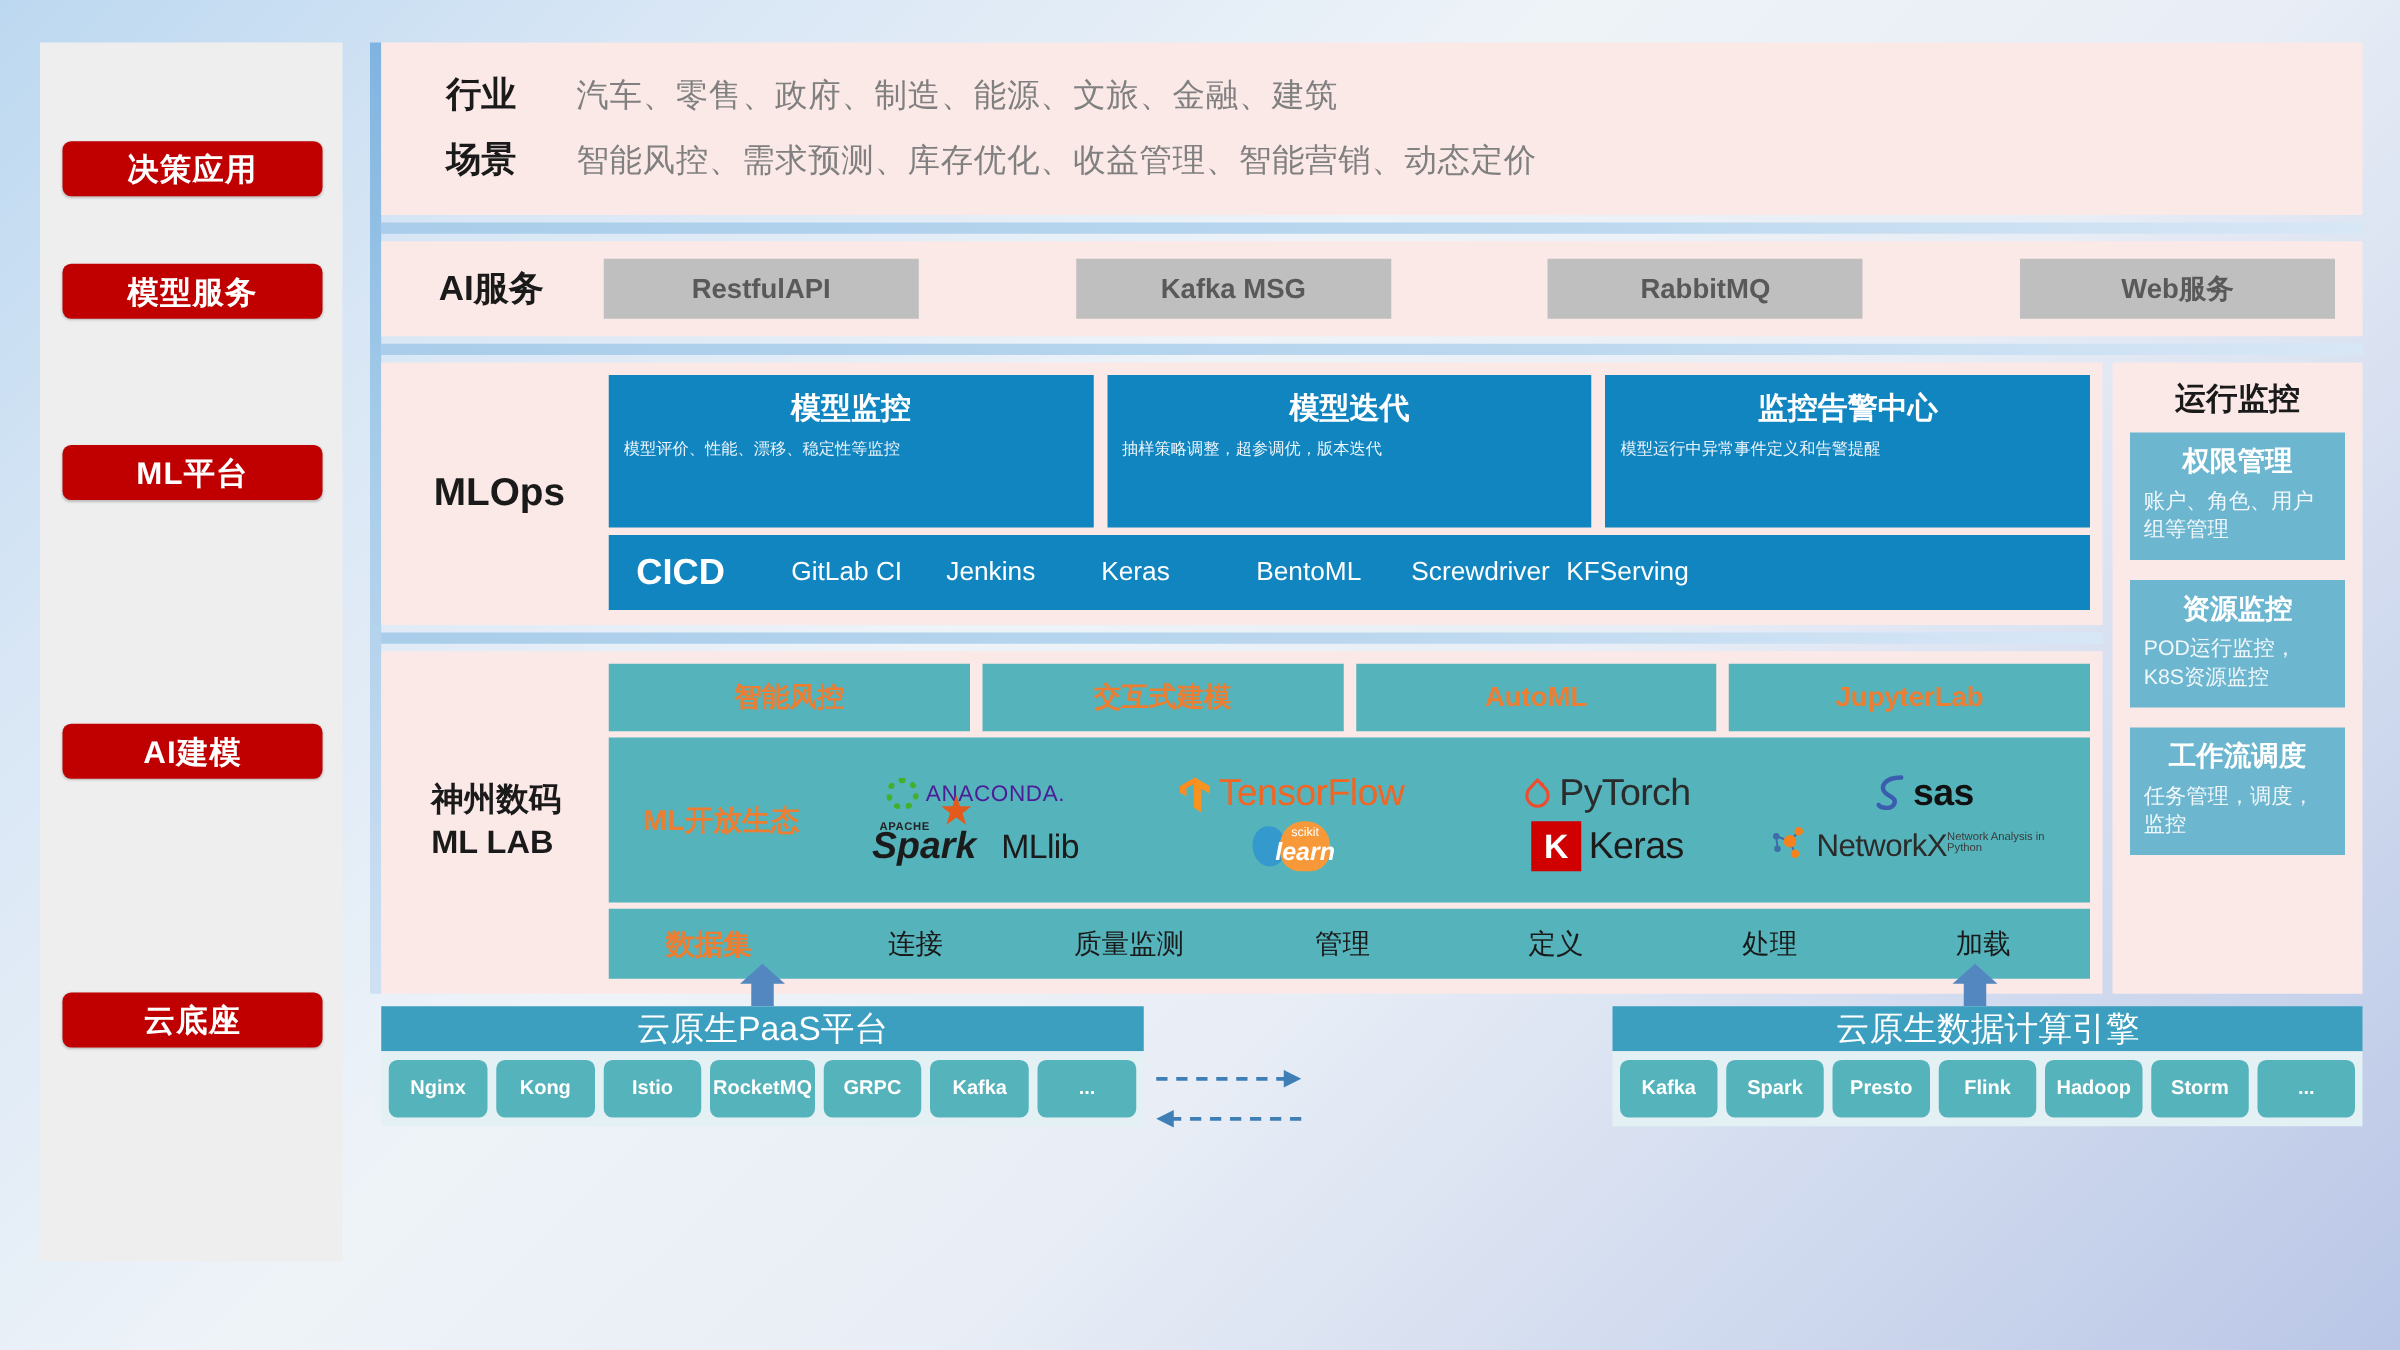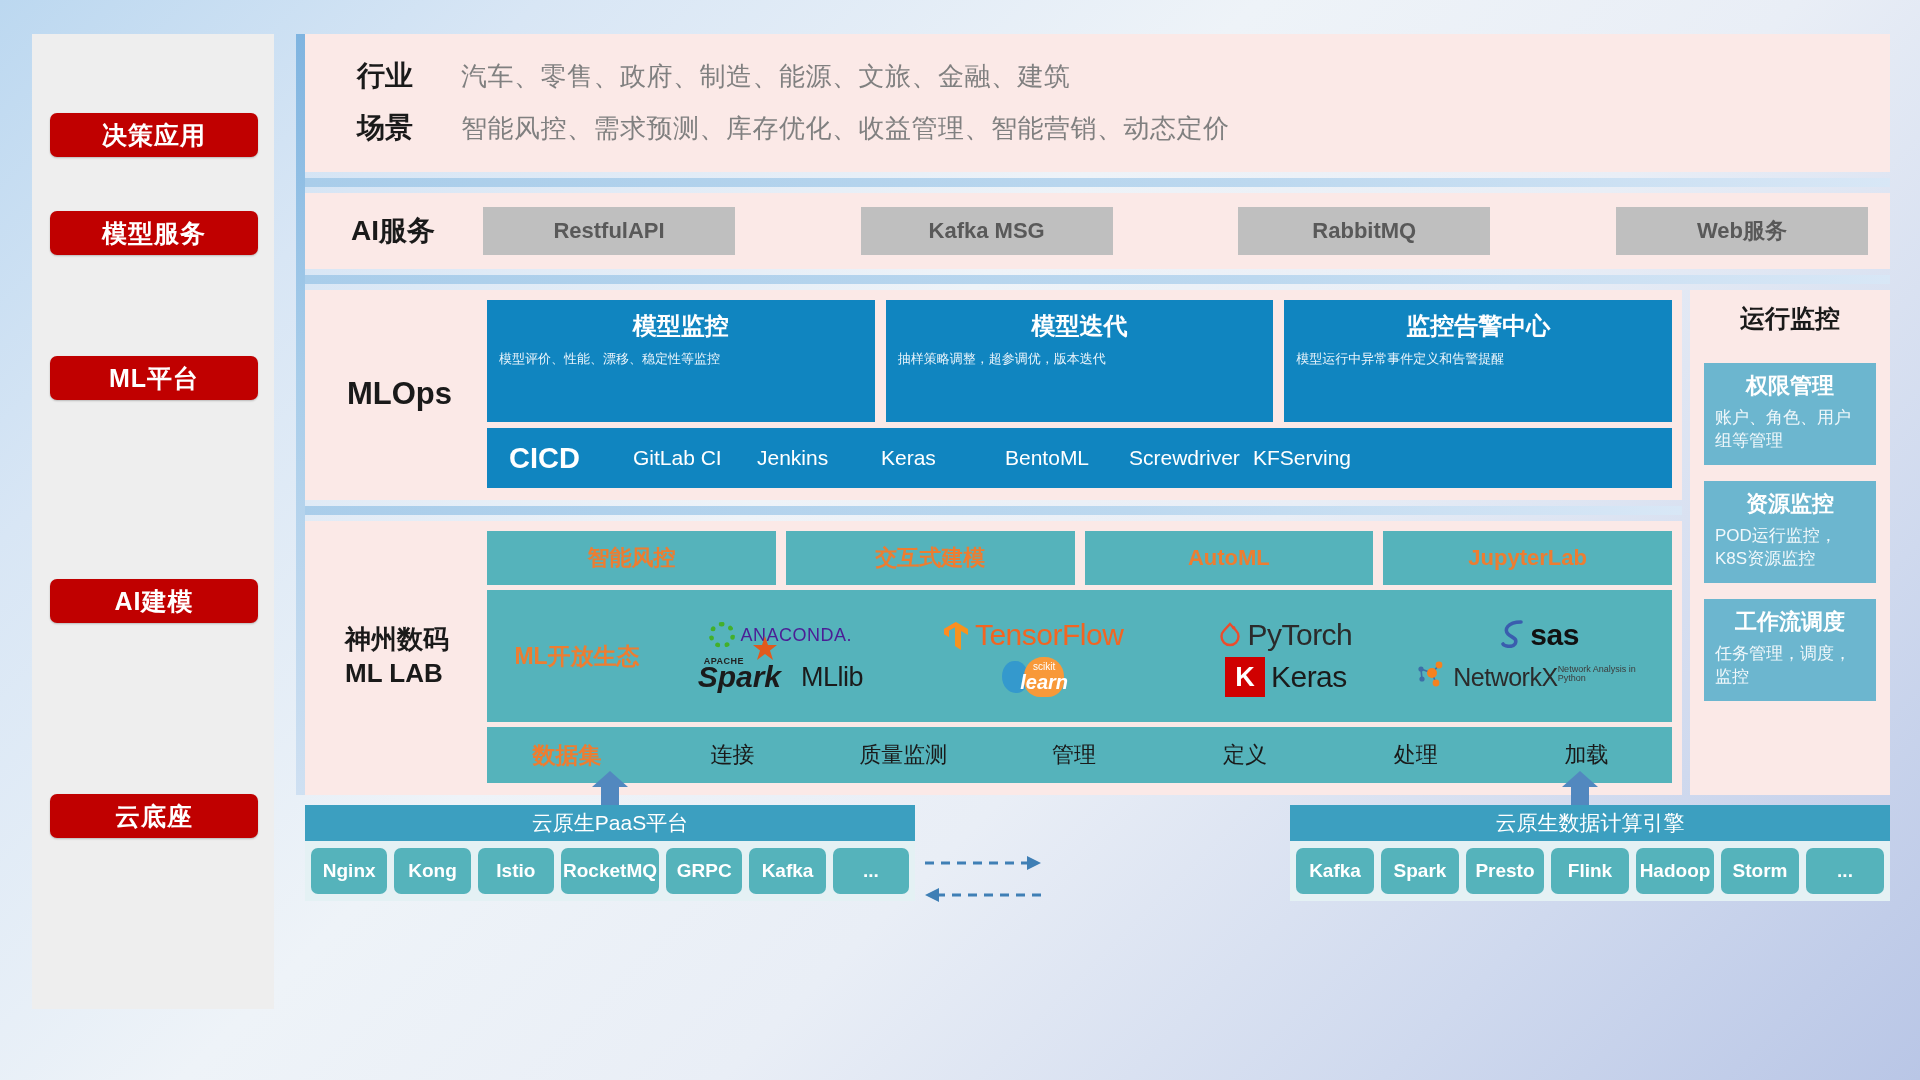--- a/index.html
+++ b/index.html
@@ -285,21 +285,21 @@
     background: #fbe9e7;
     padding: 12px 14px 14px 14px;
     display: flex;
     flex-direction: column;
   }
   .mon-title {
     text-align: center;
     font-size: 25px;
     font-weight: bold;
     color: #1a1a1a;
-    margin-bottom: 28px;
+    margin-bottom: 11px;
   }
   .mon-card {
     background: #6cb6cf;
     padding: 8px 11px 12px 11px;
     margin-bottom: 16px;
   }
   .mon-card h5 {
     color: #ffffff;
     font-size: 22px;
     font-weight: bold;
@@ -323,38 +323,38 @@
   }
   .infra-block { position: relative; }
   .infra-block.left  { width: 610px; flex: 0 0 610px; }
   .infra-block.right { width: 600px; flex: 0 0 600px; }
   .infra-mid { flex: 1; position: relative; }
 
   .infra-head {
     background: #3c9fc0;
     height: 36px;
     color: #ffffff;
-    font-size: 21px;
+    font-size: 27px;
     display: flex;
     align-items: center;
     justify-content: center;
   }
   .infra-body {
     background: #e4f1f4;
     padding: 7px 6px;
     display: flex;
     gap: 7px;
   }
   .infra-chip {
     flex: 1;
     background: #55b3bb;
     border-radius: 7px;
     height: 46px;
     color: #ffffff;
-    font-size: 19px;
+    font-size: 16px;
     font-weight: bold;
     display: flex;
     align-items: center;
     justify-content: center;
     text-align: center;
     line-height: 1.05;
     padding: 2px;
   }
 
   .up-arrow {

